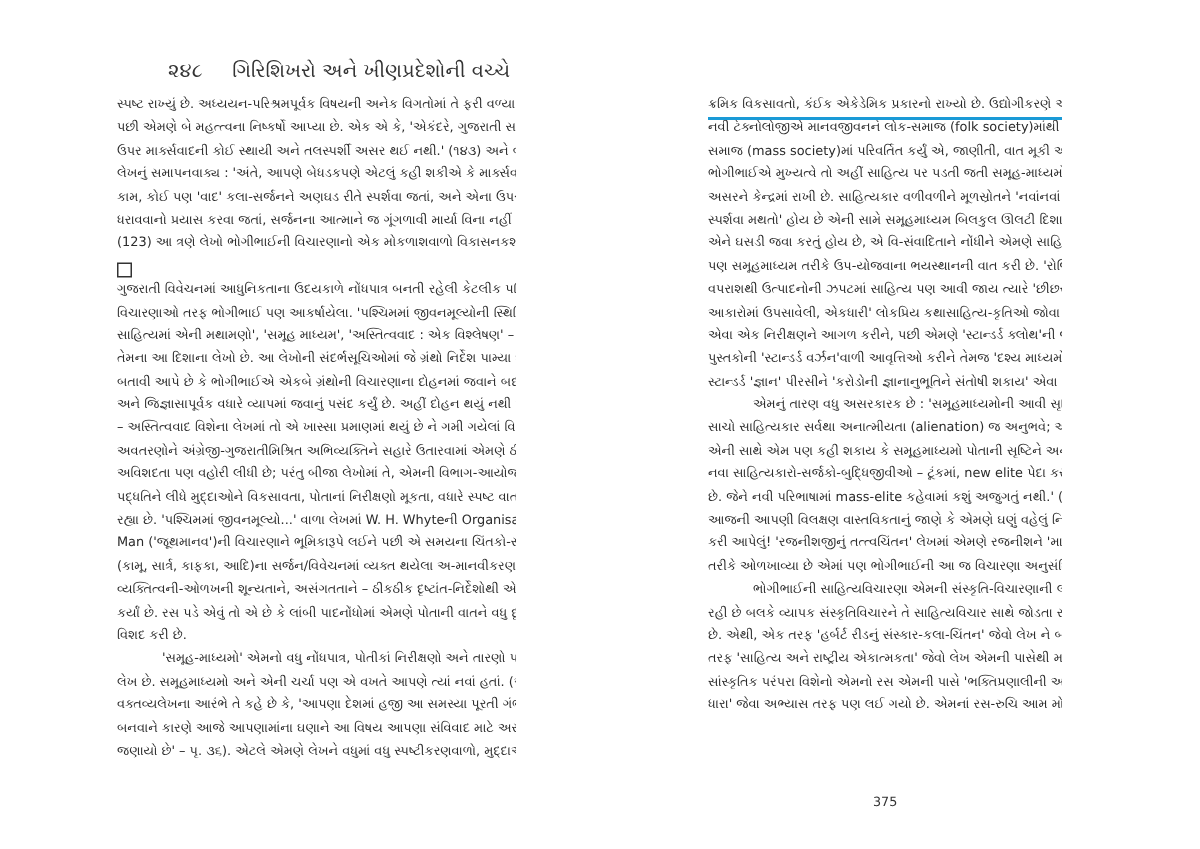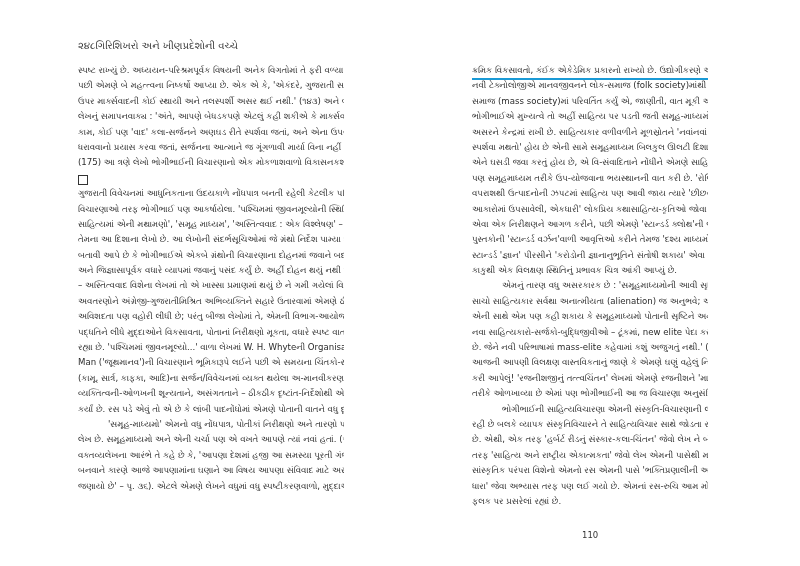--- a/index.html
+++ b/index.html
@@ -22,23 +22,24 @@
     }
     .page-left { left: 0; width: 400px; }
     .page-right { left: 400px; width: 400px; }
 
     .running-header {
       position: absolute;
       top: 40px;
       left: 78px;
       width: 262px;
       display: flex;
-      justify-content: flex-start;
-      font-size: 10px;
+      justify-content: flex-end;
+      font-size: 13px;
       color: #333;
+      gap: 20px;
     }
     .body-text {
       position: absolute;
       font-size: 8.6px;
       line-height: 15.4px;
       color: #2b2b2b;
       text-align: justify;
     }
     .page-left .body-text {
       top: 63px;
@@ -89,37 +90,38 @@
     <span>૨૪૮</span>
     <span>ગિરિશિખરો અને ખીણપ્રદેશોની વચ્ચે</span>
   </div>
   <div class="body-text" id="left-body">
       <span class="line">સ્પષ્ટ રાખ્યું છે. અધ્યયન-પરિશ્રમપૂર્વક વિષયની અનેક વિગતોમાં તે ફરી વળ્યા છે. ને એ</span>
       <span class="line">પછી એમણે બે મહત્ત્વના નિષ્કર્ષો આપ્યા છે. એક એ કે, 'એકંદરે, ગુજરાતી સાહિત્ય</span>
       <span class="line">ઉપર માર્ક્સવાદની કોઈ સ્થાયી અને તલસ્પર્શી અસર થઈ નથી.' (૧૪૩) અને બીજું,</span>
       <span class="line">લેખનું સમાપનવાક્ય : 'અંતે, આપણે બેધડકપણે એટલું કહી શકીએ કે માર્ક્સવાદ જ શું</span>
       <span class="line">કામ, કોઈ પણ 'વાદ' કલા-સર્જનને અણઘડ રીતે સ્પર્શવા જતાં, અને એના ઉપર વર્ચસ્વ</span>
       <span class="line">ધરાવવાનો પ્રયાસ કરવા જતાં, સર્જનના આત્માને જ ગૂંગળાવી માર્યા વિના નહીં જ રહે.'</span>
-      <span class="line">(175) આ ત્રણે લેખો ભોગીભાઈની વિચારણાનો એક મોકળાશવાળો વિકાસનકશો</span>
+      <span class="line">(123) આ ત્રણે લેખો ભોગીભાઈની વિચારણાનો એક મોકળાશવાળો વિકાસનકશો</span>
       <span class="line"><span class="section-mark"></span></span>
       <span class="line">ગુજરાતી વિવેચનમાં આધુનિકતાના ઉદયકાળે નોંધપાત્ર બનતી રહેલી કેટલીક પશ્ચિમી</span>
       <span class="line">વિચારણાઓ તરફ ભોગીભાઈ પણ આકર્ષાયેલા. 'પશ્ચિમમાં જીવનમૂલ્યોની સ્થિતિ અને</span>
       <span class="line">સાહિત્યમાં એની મથામણો', 'સમૂહ માધ્યમ', 'અસ્તિત્વવાદ : એક વિશ્લેષણ' – એ</span>
       <span class="line">તેમના આ દિશાના લેખો છે. આ લેખોની સંદર્ભસૂચિઓમાં જે ગ્રંથો નિર્દેશ પામ્યા છે એ</span>
       <span class="line">બતાવી આપે છે કે ભોગીભાઈએ એકબે ગ્રંથોની વિચારણાના દોહનમાં જવાને બદલે રસ</span>
       <span class="line">અને જિજ્ઞાસાપૂર્વક વધારે વ્યાપમાં જવાનું પસંદ કર્યું છે. અહીં દોહન થયું નથી એમ નહીં</span>
       <span class="line">– અસ્તિત્વવાદ વિશેના લેખમાં તો એ ખાસ્સા પ્રમાણમાં થયું છે ને ગમી ગયેલાં વિચારો/</span>
       <span class="line">અવતરણોને અંગ્રેજી-ગુજરાતીમિશ્રિત અભિવ્યક્તિને સહારે ઉતારવામાં એમણે ઠીકઠીક</span>
       <span class="line">અવિશદતા પણ વહોરી લીધી છે; પરંતુ બીજા લેખોમાં તે, એમની વિભાગ-આયોજન-</span>
       <span class="line">પદ્ધતિને લીધે મુદ્દાઓને વિકસાવતા, પોતાનાં નિરીક્ષણો મૂકતા, વધારે સ્પષ્ટ વાત કરતા</span>
       <span class="line">રહ્યા છે. 'પશ્ચિમમાં જીવનમૂલ્યો...' વાળા લેખમાં W. H. Whyteની Organisation</span>
       <span class="line">Man ('જૂથમાનવ')ની વિચારણાને ભૂમિકારૂપે લઈને પછી એ સમયના ચિંતકો-સર્જકો</span>
       <span class="line">(કામૂ, સાર્ત્ર, કાફકા, આદિ)ના સર્જન/વિવેચનમાં વ્યક્ત થયેલા અ-માનવીકરણને,</span>
       <span class="line">વ્યક્તિત્વની-ઓળખની શૂન્યતાને, અસંગતતાને – ઠીકઠીક દૃષ્ટાંત-નિર્દેશોથી એમણે સ્પષ્ટ</span>
       <span class="line">કર્યાં છે. રસ પડે એવું તો એ છે કે લાંબી પાદનોંધોમાં એમણે પોતાની વાતને વધુ દૃષ્ટાંત-</span>
+      <span class="line">વિશદ કરી છે.</span>
       <span class="line indent">'સમૂહ-માધ્યમો' એમનો વધુ નોંધપાત્ર, પોતીકાં નિરીક્ષણો અને તારણો પર ચાલતો</span>
       <span class="line">લેખ છે. સમૂહમાધ્યમો અને એની ચર્ચા પણ એ વખતે આપણે ત્યાં નવાં હતાં. (આ</span>
       <span class="line">વક્તવ્યલેખના આરંભે તે કહે છે કે, 'આપણા દેશમાં હજી આ સમસ્યા પૂરતી ગંભીર ન</span>
       <span class="line">બનવાને કારણે આજે આપણામાંના ઘણાને આ વિષય આપણા સંવિવાદ માટે અસ્થાને</span>
       <span class="line">જણાયો છે' – પૃ. ૩૬). એટલે એમણે લેખને વધુમાં વધુ સ્પષ્ટીકરણવાળો, મુદ્દાઓને</span>
     </div>
 </div>
 
 <div class="page page-right">
   <div class="body-text" id="right-body">
@@ -129,34 +131,32 @@
       <span class="line">ભોગીભાઈએ મુખ્યત્વે તો અહીં સાહિત્ય પર પડતી જતી સમૂહ-માધ્યમોની</span>
       <span class="line">અસરને કેન્દ્રમાં રાખી છે. સાહિત્યકાર વળીવળીને મૂળસ્રોતને 'નવાંનવાં રૂપોમાં</span>
       <span class="line">સ્પર્શવા મથતો' હોય છે એની સામે સમૂહમાધ્યમ બિલકુલ ઊલટી દિશામાં</span>
       <span class="line">એને ઘસડી જવા કરતું હોય છે, એ વિ-સંવાદિતાને નોંધીને એમણે સાહિત્યને</span>
       <span class="line">પણ સમૂહમાધ્યમ તરીકે ઉપ-યોજવાના ભયસ્થાનની વાત કરી છે. 'રોજિંદા</span>
       <span class="line">વપરાશથી ઉત્પાદનોની ઝપટમાં સાહિત્ય પણ આવી જાય ત્યારે 'છીછરા, પહોળા</span>
       <span class="line">આકારોમાં ઉપસાવેલી, એકધારી' લોકપ્રિય કથાસાહિત્ય-કૃતિઓ જોવા મળે</span>
       <span class="line">એવા એક નિરીક્ષણને આગળ કરીને, પછી એમણે 'સ્ટાન્ડર્ડ ક્લોથ'ની જેમ,</span>
       <span class="line">પુસ્તકોની 'સ્ટાન્ડર્ડ વર્ઝન'વાળી આવૃત્તિઓ કરીને તેમજ 'દશ્ય માધ્યમો દ્વારા</span>
       <span class="line">સ્ટાન્ડર્ડ 'જ્ઞાન' પીરસીને 'કરોડોની જ્ઞાનાનુભૂતિને સંતોષી શકાય' એવા માર્મિક</span>
-      <span class="line">કાકુથી એક વિલક્ષણ સ્થિતિનું પ્રભાવક ચિત્ર આંકી આપ્યું છે.</span>
       <span class="line indent">એમનું તારણ વધુ અસરકારક છે : 'સમૂહમાધ્યમોની આવી સૃષ્ટિમાં</span>
       <span class="line">સાચો સાહિત્યકાર સર્વથા અનાત્મીયતા (alienation) જ અનુભવે; અને</span>
       <span class="line">એની સાથે એમ પણ કહી શકાય કે સમૂહમાધ્યમો પોતાની સૃષ્ટિને અનુકૂળ</span>
       <span class="line">નવા સાહિત્યકારો-સર્જકો-બુદ્ધિજીવીઓ – ટૂંકમાં, new elite પેદા કરી લે</span>
       <span class="line">છે. જેને નવી પરિભાષામાં mass-elite કહેવામાં કશું અજુગતું નથી.' (૪૮)</span>
       <span class="line">આજની આપણી વિલક્ષણ વાસ્તવિકતાનું જાણે કે એમણે ઘણું વહેલું નિદાન</span>
       <span class="line">કરી આપેલું! 'રજનીશજીનું તત્ત્વચિંતન' લેખમાં એમણે રજનીશને 'માસ લીડર'</span>
       <span class="line">તરીકે ઓળખાવ્યા છે એમાં પણ ભોગીભાઈની આ જ વિચારણા અનુસંધિત</span>
       <span class="line indent">ભોગીભાઈની સાહિત્યવિચારણા એમની સંસ્કૃતિ-વિચારણાની લગોલગ</span>
       <span class="line">રહી છે બલકે વ્યાપક સંસ્કૃતિવિચારને તે સાહિત્યવિચાર સાથે જોડતા રહ્યા</span>
       <span class="line">છે. એથી, એક તરફ 'હર્બર્ટ રીડનું સંસ્કાર-કલા-ચિંતન' જેવો લેખ ને બીજી</span>
       <span class="line">તરફ 'સાહિત્ય અને રાષ્ટ્રીય એકાત્મકતા' જેવો લેખ એમની પાસેથી મળ્યો છે.</span>
       <span class="line">સાંસ્કૃતિક પરંપરા વિશેનો એમનો રસ એમની પાસે 'ભક્તિપ્રણાલીની અવિરત</span>
       <span class="line">ધારા' જેવા અભ્યાસ તરફ પણ લઈ ગયો છે. એમનાં રસ-રુચિ આમ મોટા</span>
-      <span class="line">ફલક પર પ્રસરેલાં રહ્યાં છે.</span>
     </div>
 </div>
 
 <div class="cursor-line" style="background: rgb(26, 154, 214);"></div>
 
-<div class="page-number-bottom">110</div>
+<div class="page-number-bottom">375</div>
 
 </body></html>

